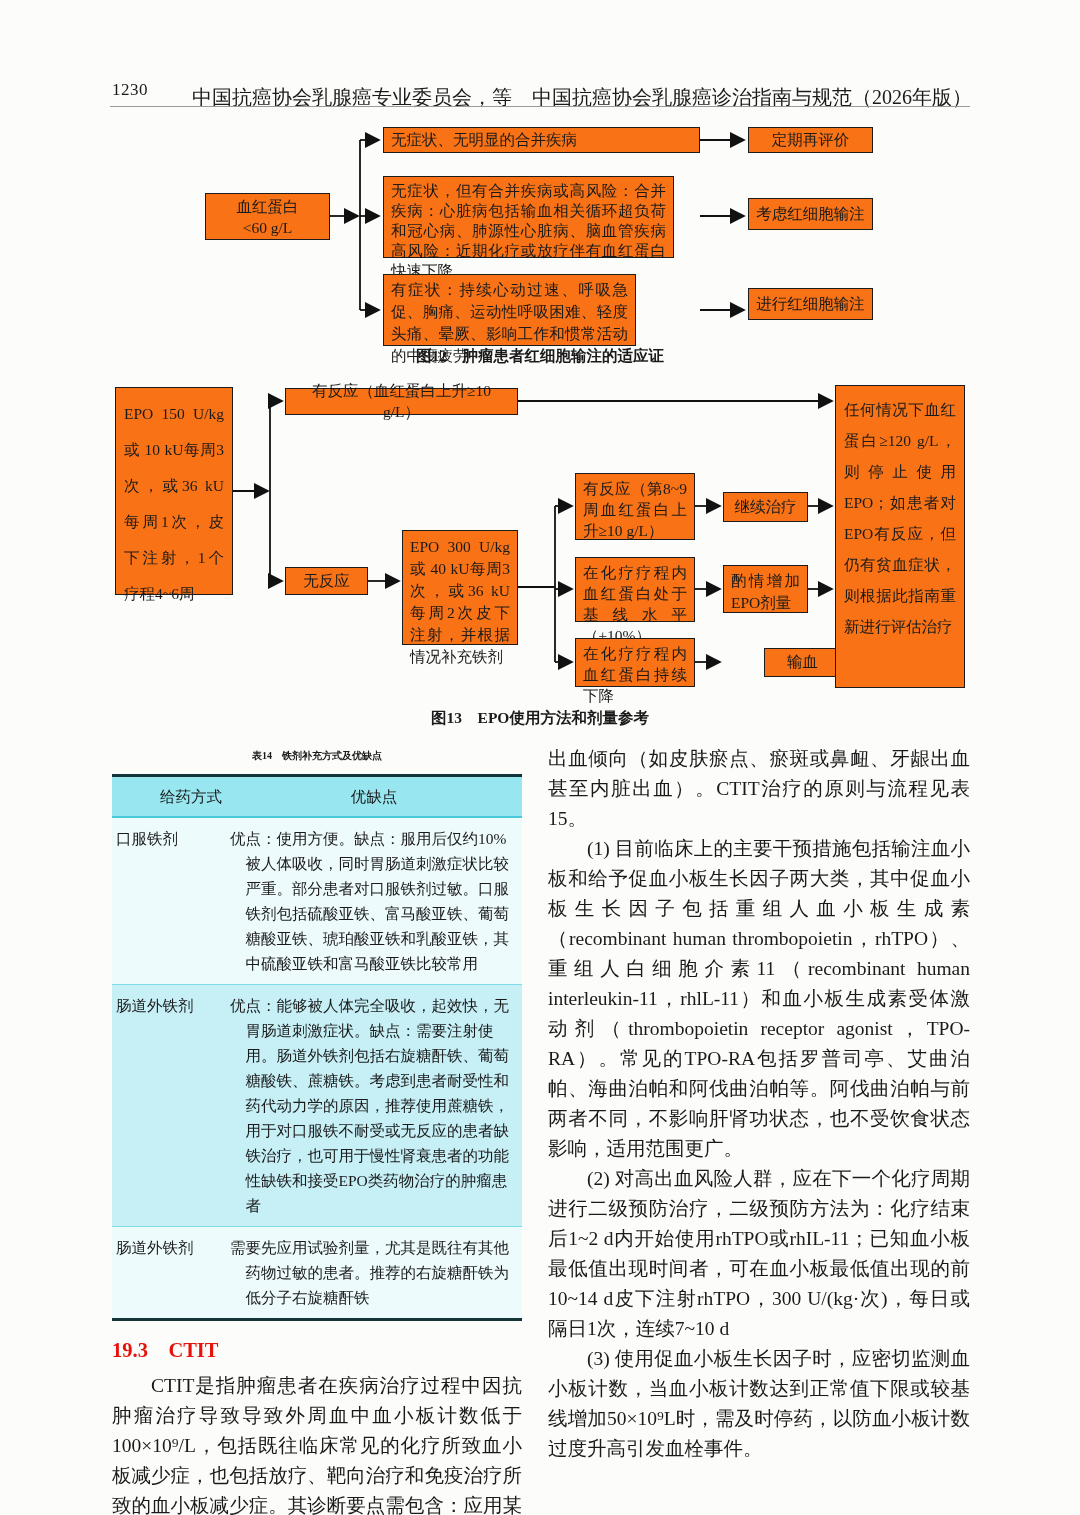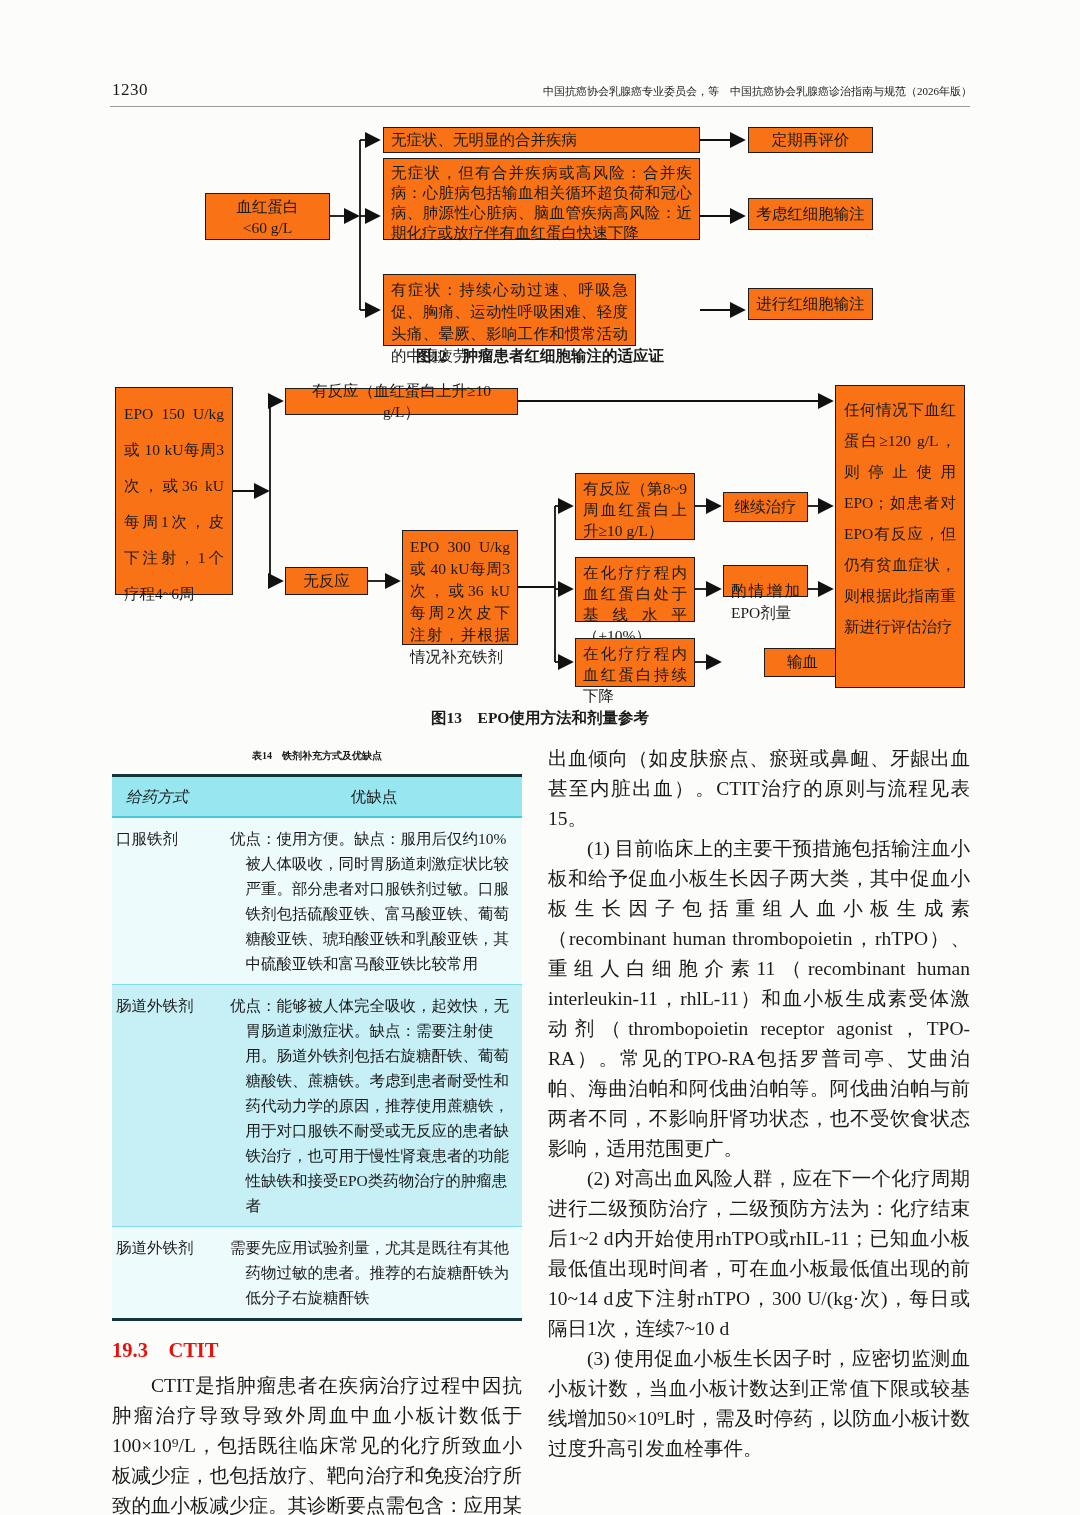--- a/index.html
+++ b/index.html
@@ -7,72 +7,72 @@
     position:relative;
     width:1080px;height:1515px;
     margin:0 auto;
     background:#fcfcfa;
     font-family:"Liberation Serif","DejaVu Serif",serif;
     color:#1a1a1a;
     overflow:hidden;
   }
   
   .hdr-pageno{position:absolute;left:112px;top:80px;font-size:17px;letter-spacing:.5px;}
-  .hdr-title{position:absolute;right:108px;top:84px;font-size:11px;}
+  .hdr-title{position:absolute;right:108px;top:84px;font-size:20px;}
   .hdr-rule{position:absolute;left:110px;top:106px;width:860px;height:1px;background:#9a9a9a;}
   
   .fig{position:absolute;}
   .fig svg{position:absolute;left:0;top:0;}
   .fbox{
     position:absolute;
     border:1.5px solid #1c1c1c;
     background:#f97316;
     font-size:15.5px;
     box-sizing:border-box;
     padding:3px 7px;
   }
   .fbox.center{display:flex;align-items:center;justify-content:center;text-align:center;}
   .fbox.just{text-align:justify;}
   .prewrap{white-space:pre-line;}
   .figcap{position:absolute;left:110px;width:860px;text-align:center;font-weight:bold;font-size:15.5px;}
   
   .f12-root {left:95px; top:71px; width:125px;height:47px;line-height:21px;}
   .f12-b1   {left:273px;top:5px;  width:317px;height:26px;line-height:20px;display:flex;align-items:center;}
-  .f12-b2   {left:273px;top:36px; width:317px;height:82px;line-height:20px;padding-top:4px;}
+  .f12-b2   {left:273px;top:54px; width:291px;height:82px;line-height:20px;padding-top:4px;}
   .f12-b3   {left:273px;top:152px;width:253px;height:72px;line-height:22px;padding-top:4px;}
   .f12-r1   {left:638px;top:5px;  width:125px;height:26px;}
   .f12-r2   {left:638px;top:76px; width:125px;height:32px;}
   .f12-r3   {left:638px;top:166px;width:125px;height:32px;}
   
   .f13-start {left:5px;  top:9px;  width:118px;height:208px;line-height:36px;padding:8px 8px;}
   .f13-resp  {left:175px;top:10px; width:233px;height:27px;}
   .f13-noresp{left:175px;top:189px;width:83px; height:28px;}
   .f13-epo300{left:292px;top:152px;width:116px;height:115px;line-height:22px;padding-top:5px;}
   .f13-m1    {left:465px;top:95px; width:120px;height:67px;line-height:21px;padding-top:4px;}
   .f13-m2    {left:465px;top:179px;width:120px;height:65px;line-height:21px;padding-top:4px;}
   .f13-m3    {left:465px;top:260px;width:120px;height:49px;line-height:21px;padding-top:4px;}
   .f13-a1    {left:613px;top:114px;width:85px;height:30px;}
-  .f13-a2    {left:613px;top:187px;width:85px;height:32px;line-height:22px;padding-top:14px;}
+  .f13-a2    {left:613px;top:187px;width:85px;height:48px;line-height:22px;padding-top:4px;}
   .f13-a3    {left:613px;top:270px;width:77px;height:29px;margin-left:41px;}
   .f13-final {left:725px;top:7px;  width:130px;height:303px;line-height:31px;padding:8px 8px;}
   
   .col{position:absolute;top:744px;font-size:19.5px;line-height:30px;text-align:justify;}
   .col-left {left:112px;width:410px;}
   .col-right{left:548px;width:422px;}
   .col p{margin:0;}
   .col p.ind{text-indent:2em;}
   
   .tbl-title{text-align:center;font-weight:bold;font-size:10px;line-height:20px;margin:2px 0 8px 0;}
   table.t14{width:100%;border-collapse:collapse;font-size:15.5px;line-height:25px;text-align:left;
             border-top:3px solid #15343a;border-bottom:3px solid #15343a;}
   table.t14 th{
     background:#97e6f0;font-weight:normal;padding:7px 4px;
     border-bottom:2px solid #49c9db;
   }
-  table.t14 th.c1{width:96px;text-align:left;padding-left:14px;font-style:italic;}
+  table.t14 th.c1{width:96px;text-align:right;padding-left:14px;}
   table.t14 th.c2{text-align:center;}
   table.t14 td{vertical-align:top;padding:8px 2px 8px 4px;}
   table.t14 tr.alt td{background:#c6eff6;}
   table.t14 tr.lite td{background:#eefbfd;}
   table.t14 tr + tr td{border-top:1.5px solid #7fdbe7;}
   .d-detail{text-indent:-1em;padding-left:1em;display:block;}
   
   .sec-heading{color:#e8120c;font-weight:bold;font-size:20.5px;margin:16px 0 8px 0;line-height:26px;text-align:left;}
 </style>
 </head>

